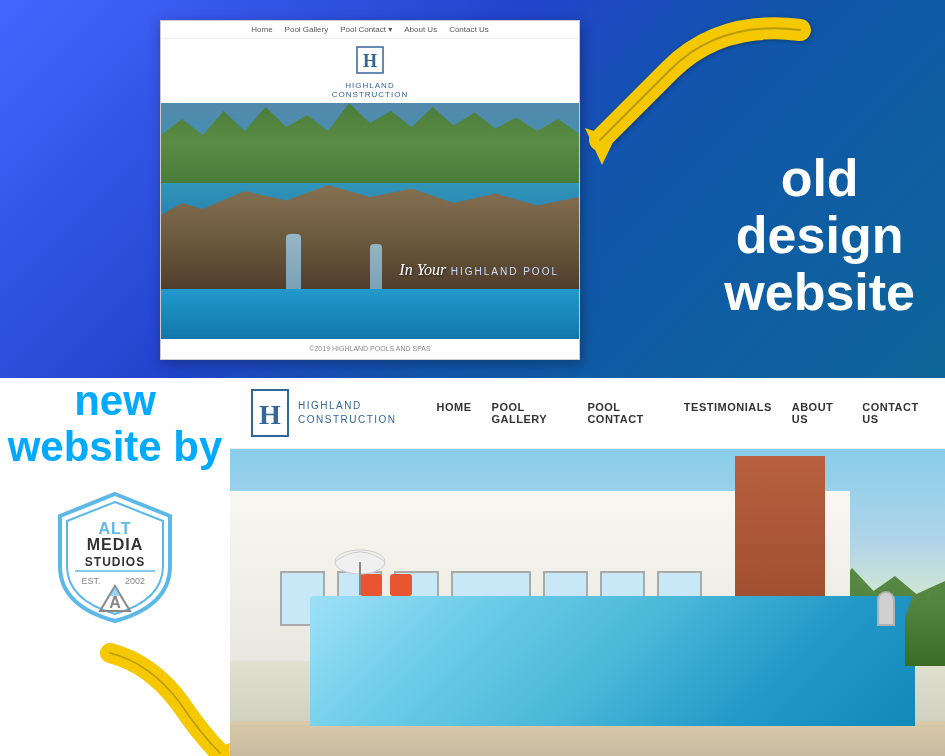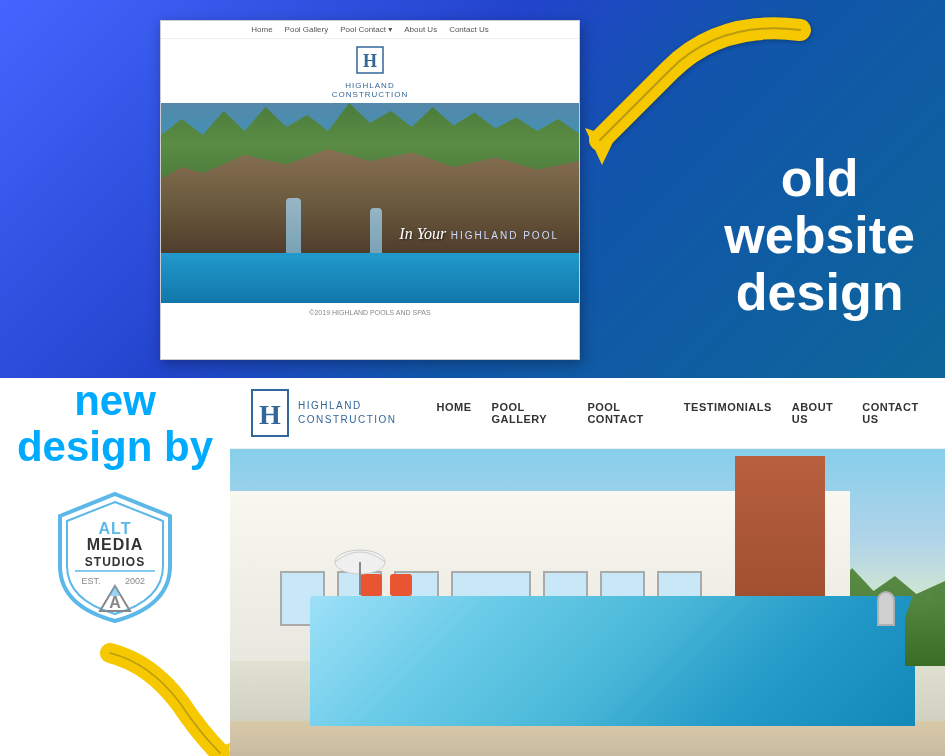--- a/index.html
+++ b/index.html
@@ -50,21 +50,21 @@
     .old-site-logo .company-name {
       font-size: 8px;
       color: #336699;
       letter-spacing: 1px;
       display: block;
       margin-top: 2px;
     }
 
     .old-site-hero {
       width: 100%;
-      height: 200px;
+      height: 236px;
       background: linear-gradient(to bottom, #5588aa 0%, #3399bb 30%, #2277aa 60%, #336688 100%);
       position: relative;
       overflow: hidden;
     }
 
     .old-site-hero-rocks {
       position: absolute;
       bottom: 40px;
       left: 0;
       right: 0;
@@ -374,32 +374,32 @@
 
       <path d="M 260 20 Q 180 10 130 60 Q 90 100 60 130" stroke="#f5c800" stroke-width="22" fill="none" stroke-linecap="round" style="filter: drop-shadow(1px 1px 2px rgba(0,0,0,0.3))"></path>
 
       <polygon points="45,118 75,128 62,155" fill="#f5c800"></polygon>
 
       <path d="M 260 20 Q 180 10 130 60 Q 90 100 60 130" stroke="#333" stroke-width="2" fill="none" stroke-linecap="round" opacity="0.3"></path>
     </svg>
 
     <div class="old-label">
       <span>old</span>
+      <span>design</span>
       <span>website</span>
-      <span>design</span>
     </div>
   </div>
 </div>
 
 <div class="bottom-half">
 
   <div class="new-label-area">
     <div class="new-text">
       <span>new</span><br>
-      <span>design by</span>
+      <span>website by</span>
     </div>
 
     <svg class="altmedia-logo" viewBox="0 0 140 140">
 
       <path d="M 70 8 L 125 30 L 125 80 Q 125 120 70 135 Q 15 120 15 80 L 15 30 Z" fill="white" stroke="#5bb8e8" stroke-width="4"></path>
 
       <path d="M 70 16 L 118 35 L 118 80 Q 118 114 70 128 Q 22 114 22 80 L 22 35 Z" fill="none" stroke="#5bb8e8" stroke-width="2"></path>
 
       <text x="70" y="48" font-size="16" font-weight="900" fill="#5bb8e8" text-anchor="middle" font-family="Arial, sans-serif" letter-spacing="1">ALT</text>
 

